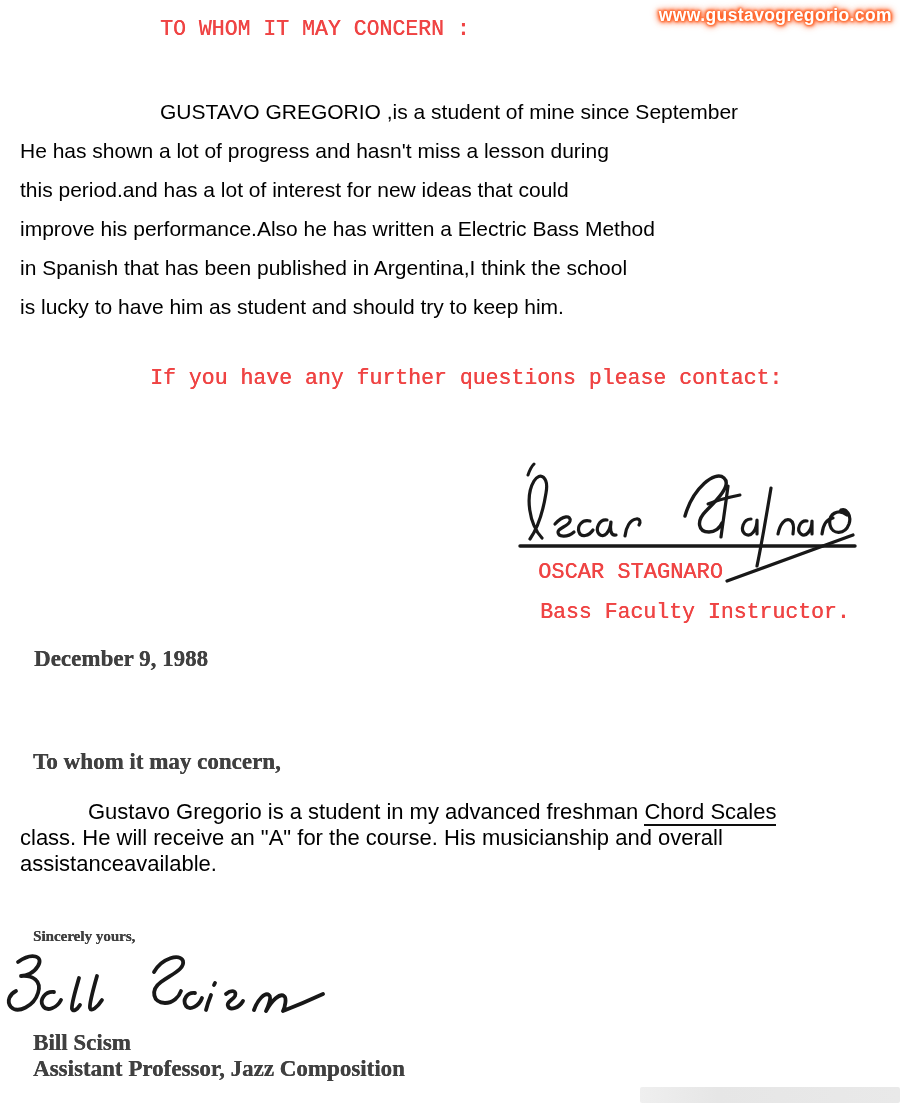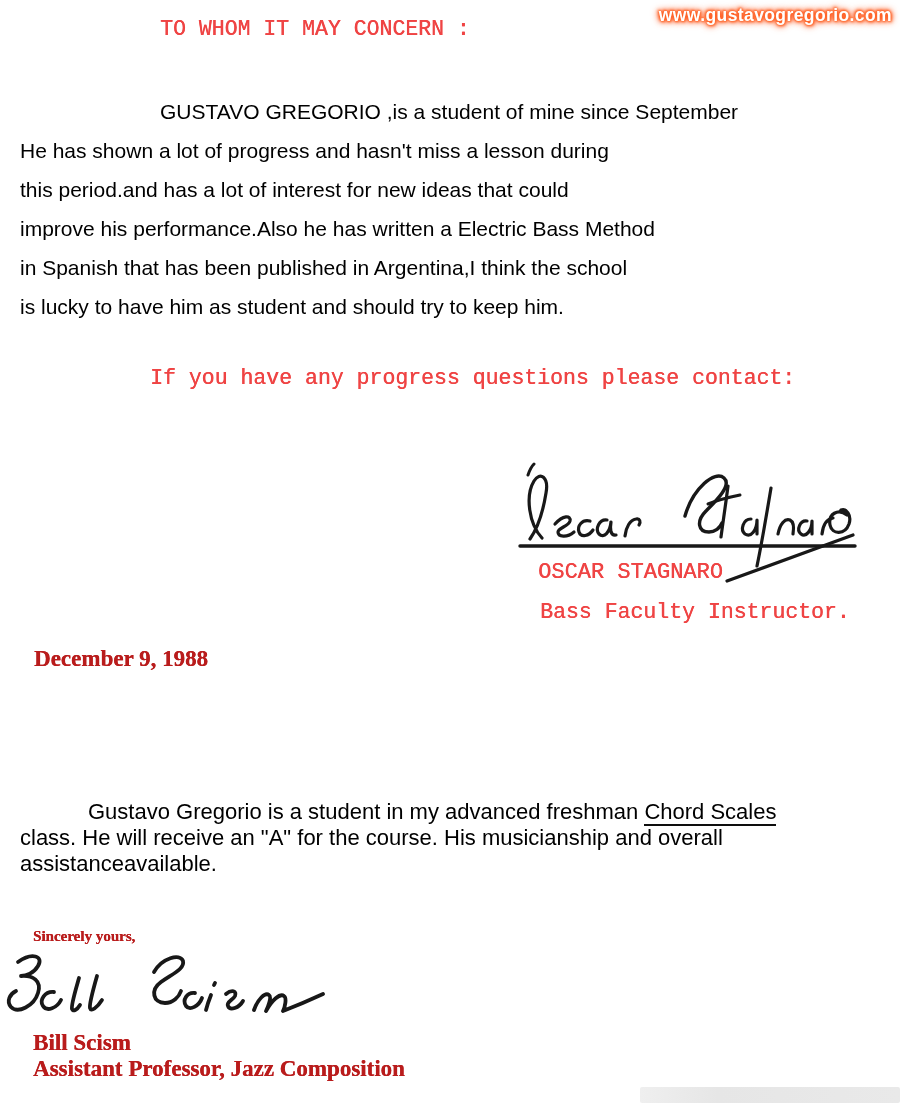--- a/index.html
+++ b/index.html
@@ -43,21 +43,21 @@
   .l1-contact { position:absolute; left:150px; top:366px; font-size:21.5px; }
 
   .sig-oscar { position:absolute; left:495px; top:462px; }
   .typed-name  { position:absolute; left:538px; top:560px; font-size:22px; }
   .typed-title { position:absolute; left:540px; top:600px; font-size:21.5px; }
 
   
   .serif {
     font-family:"Liberation Serif","DejaVu Serif",serif;
     font-weight:700;
-    color:#b91c1c;
+    color:#404040;
     white-space:pre;
     text-shadow:0.3px 0 0 currentColor;
   }
   .l2-date       { position:absolute; left:34px; top:646px; font-size:23px; }
   .l2-salutation { position:absolute; left:33px; top:749px; font-size:23px; }
   .l2-body { position:absolute; left:20px; top:799px; font-size:22px; width:870px; }
   .l2-body .bline { height:26px; line-height:26px; }
   .l2-body .bline.first { padding-left:68px; }
   .uline { border-bottom:2.5px solid #0e0e0e; }
   .l2-closing { position:absolute; left:33px; top:928px; font-size:15px;text-align:right; }
@@ -85,21 +85,21 @@
 
   <div class="l1-body">
     <div class="bline first">GUSTAVO GREGORIO ,is a student of mine since September</div>
     <div class="bline">He has shown a lot of progress and hasn't miss a lesson during</div>
     <div class="bline">this period.and has a lot of interest for new ideas that could</div>
     <div class="bline">improve his performance.Also he has written a Electric Bass Method</div>
     <div class="bline">in Spanish that has been published in Argentina,I think the school</div>
     <div class="bline">is lucky to have him as student and should try to keep him.</div>
   </div>
 
-  <div class="l1-contact mono">If you have any progress questions please contact:</div>
+  <div class="l1-contact mono">If you have any further questions please contact:</div>
 
   <svg class="sig-oscar" width="380" height="132" viewBox="0 0 380 132">
 
     <path d="M 25,84 L 360,84" stroke-width="3.4"></path>
 
     <path d="M 232,119 L 358,73" stroke-width="3.2"></path>
 
     <path d="M 47,76 C 34,62 30,34 39,19 C 45,9 54,15 51,31 C 48,50 42,67 35,77" stroke-width="3.2"></path>
     <path d="M 33,13 C 35,7 37,4 39,2" stroke-width="3"></path>
 
@@ -116,20 +116,21 @@
     <path d="M 283,72 C 285,62 290,56 295,58 C 299,60 299,66 298,72" stroke-width="3.2"></path>
     <path d="M 312,59 C 305,58 301,68 306,72 C 311,76 317,68 317,59 L 317,72" stroke-width="3.2"></path>
     <path d="M 327,72 C 328,63 332,57 338,56" stroke-width="3.2"></path>
     <path d="M 352,53 C 343,46 333,52 335,63 C 337,73 350,73 354,62 C 357,53 351,46 346,48" stroke-width="3.2"></path>
   </svg>
 
   <div class="typed-name mono">OSCAR STAGNARO</div>
   <div class="typed-title mono">Bass Faculty Instructor.</div>
 
   <div class="l2-date serif">December 9, 1988</div>
+  <div class="l2-salutation serif">To whom it may concern,</div>
 
   <div class="l2-body">
     <div class="bline first"><span>Gustavo Gregorio is a student in my advanced freshman </span><span class="uline">Chord Scales</span></div>
     <div class="bline">class.  He will receive an "A" for the course.  His musicianship and overall</div>
     <div class="bline">assistanceavailable.</div>
   </div>
 
   <div class="l2-closing serif">Sincerely yours,</div>
 
   <svg class="sig-bill" width="330" height="78" viewBox="0 0 330 78">

